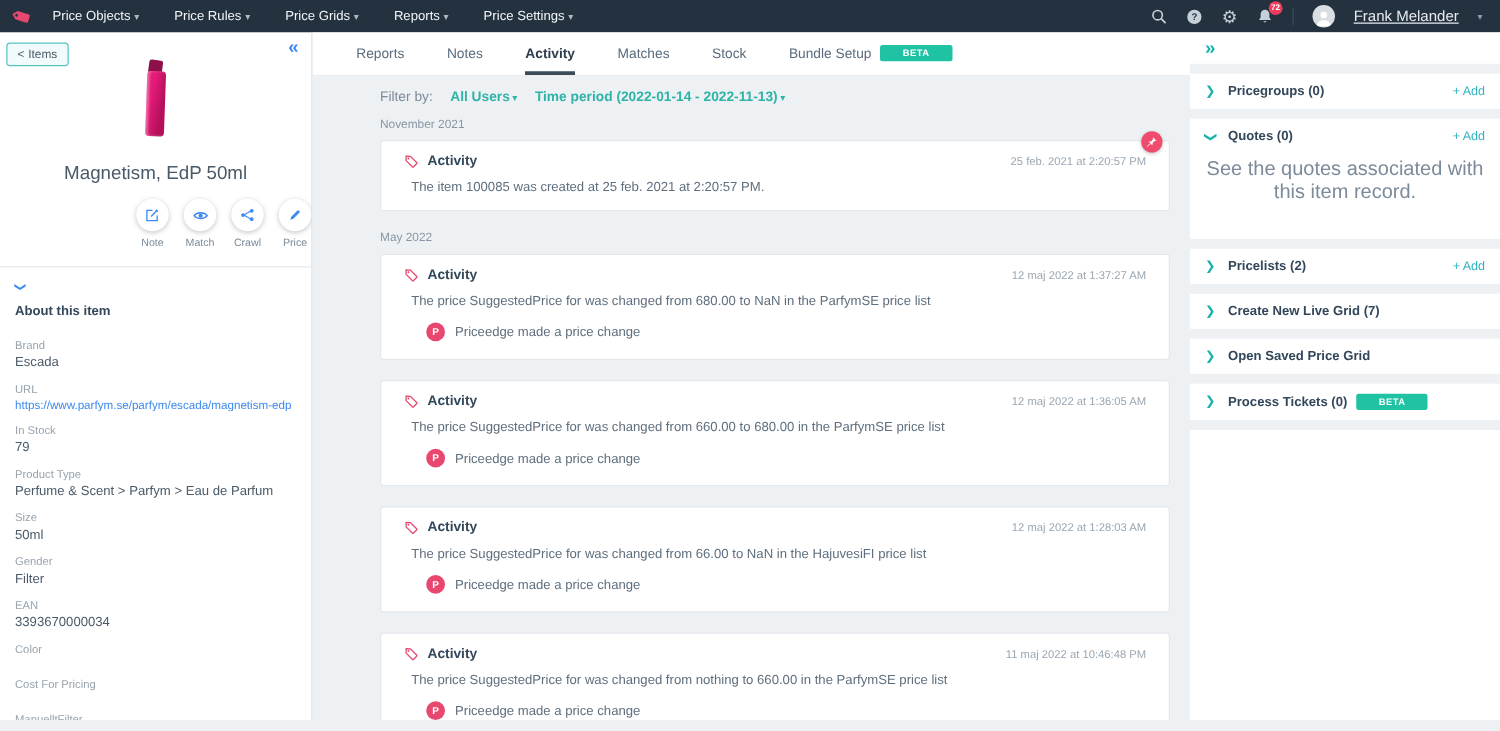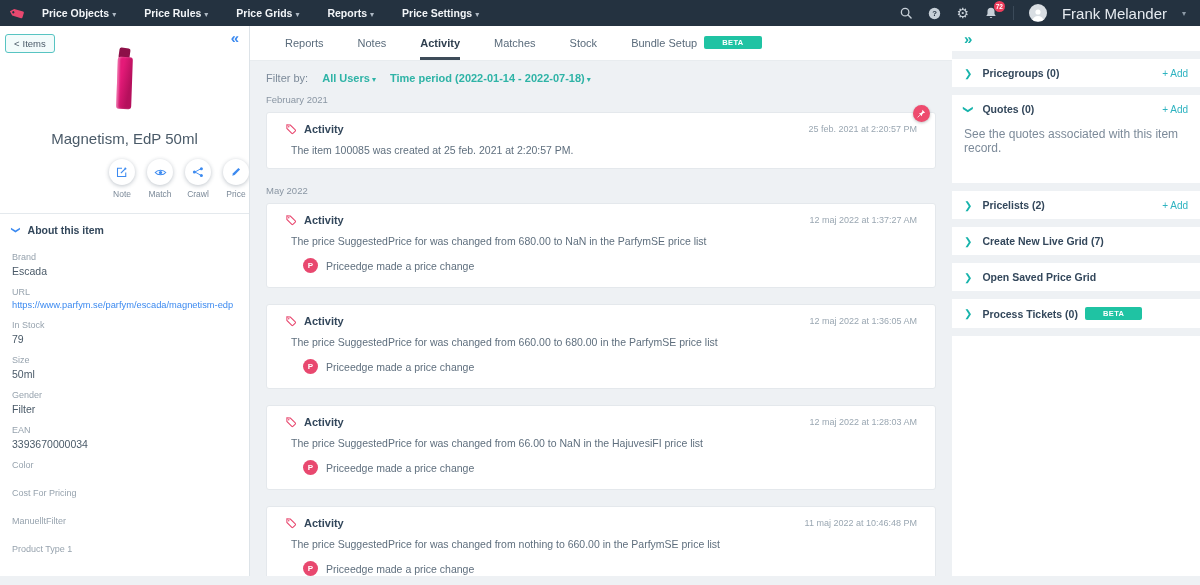--- a/index.html
+++ b/index.html
@@ -4,32 +4,32 @@
 <style>
   * { margin:0; padding:0; box-sizing:border-box; }
   html,body { width:1200px; height:585px; overflow:hidden;
     font-family:"Liberation Sans","DejaVu Sans",sans-serif; background:#eef1f4; }
 
   
   .topbar { height:26px; background:#243240; display:flex; align-items:center; color:#fff; }
   .logo { width:34px; display:flex; justify-content:center; color:#e8486f; }
   .logo svg { transform:rotate(-28deg); }
   .nav { display:flex; align-items:center; gap:28px; margin-left:8px; }
-  .nav-item { font-size:10.5px; font-weight:bold; color:#f2f5f8; cursor:pointer; white-space:nowrap; }
+  .nav-item { font-size:10.5px; font-weight:normal; color:#f2f5f8; cursor:pointer; white-space:nowrap; }
   .nav-item .caret { font-size:8px; color:#aeb9c4; margin-left:3px; }
   .top-right { margin-left:auto; display:flex; align-items:center; gap:15px; padding-right:14px; color:#c7d0d8; }
   .top-icon { position:relative; display:flex; align-items:center; cursor:pointer; }
   .gear-glyph { font-size:14px; line-height:1; color:#c7d0d8; }
   .notif-badge { position:absolute; top:-5px; right:-7px; background:#ee3d5c; color:#fff;
     font-size:6.5px; font-weight:bold; min-width:11px; height:11px; border-radius:6px;
     display:flex; align-items:center; justify-content:center; padding:0 2px; }
   .top-divider { width:1px; height:14px; background:#3b4a59; }
   .avatar { width:18px; height:18px; border-radius:50%; background:#d9dee3; overflow:hidden;
     display:flex; align-items:flex-end; justify-content:center; }
-  .username { font-size:15px; color:#e6ebf0; }
+  .username { font-size:12px; color:#e6ebf0;text-decoration:underline; }
   .user-caret { font-size:8px; color:#8d9aa7; }
 
   
   .main { display:flex; height:550px; }
   .left-panel { width:250px; background:#fff; border-right:1px solid #dde3e8; position:relative;
     padding-top:8px; overflow:hidden; }
   .center-panel { flex:1; background:#eef1f4; display:flex; flex-direction:column; min-width:0; }
   .right-panel { width:248px; background:#eef1f4; display:flex; flex-direction:column; }
 
   
@@ -46,39 +46,39 @@
     box-shadow:inset 2px 0 2px rgba(255,255,255,.35); }
   .prod-name { text-align:center; font-size:15px; color:#4a5a68; margin-top:20px; }
   .prod-id { text-align:center; font-size:10.5px; color:#8a96a3; margin-top:3px; }
   .action-row { display:flex; justify-content:flex-end; gap:12px; margin-top:12px; }
   .action { display:flex; flex-direction:column; align-items:center; cursor:pointer; }
   .action-circle { width:26px; height:26px; border-radius:50%; background:#fff;
     box-shadow:0 1px 4px rgba(40,60,80,.3); display:flex; align-items:center; justify-content:center;
     color:#3c8af0; }
   .action-label { font-size:8.5px; color:#7c8a99; margin-top:4px; }
   .about-divider { border-top:1px solid #e4e9ed; margin-top:14px; }
-  .about-head { display:flex; align-items:center; gap:8px; padding:10px 12px 6px; }
+  .about-head { display:flex; align-items:flex-start; gap:8px; padding:10px 12px 6px;flex-direction:column; }
   .chev-down-blue { color:#3c8af0; font-size:9px; font-weight:bold; display:inline-block;
     transform:rotate(90deg); }
   .about-title { font-size:10.5px; font-weight:bold; color:#33475b; }
   .field { padding:0 12px; margin-top:10px; }
   .field-label { font-size:9px; color:#97a3ae; }
   .field-value { font-size:10.5px; color:#4a5a68; margin-top:3px; min-height:5px; }
   .field-value.link { color:#3c8af0; font-size:9.3px; white-space:nowrap; overflow:hidden; cursor:pointer; }
 
   
   .tabbar { background:#fff; border-bottom:1px solid #e8ecef; display:flex; align-items:stretch;
     height:35px; padding-left:18px; }
   .tab { display:flex; align-items:center; margin:0 17px; font-size:11px; color:#5a6b7b;
     cursor:pointer; border-bottom:3px solid transparent; padding-top:2px; white-space:nowrap; }
   .tab.active { color:#2e3e4e; font-weight:bold; border-bottom-color:#3e4c59; }
   .beta-badge { background:#1fc3a3; color:#fff; font-size:7.5px; font-weight:bold;
     padding:2px 18px; border-radius:2px; margin-left:7px; letter-spacing:.4px; }
 
-  .center-scroll { flex:1; overflow:hidden; }
+  .center-scroll { flex:1; overflow:hidden;padding-left:38px; }
   .filter-row { display:flex; align-items:center; gap:14px; margin:11px 16px 0; font-size:11px; }
   .filter-label { color:#7c8a99; }
   .filter-link { color:#2eb3a6; font-weight:bold; cursor:pointer; }
   .filter-link .caret { font-size:8px; margin-left:2px; }
 
   .group-heading { font-size:9.5px; color:#8a96a3; margin:10px 16px 7px; }
   .card { position:relative; background:#fff; border:1px solid #e4e8ec; border-radius:3px;
     margin:0 16px 16px; padding:10px 18px 12px; }
   .card-head { display:flex; align-items:center; }
   .card-tag { color:#e8486f; margin-right:7px; display:flex; }
@@ -96,21 +96,21 @@
   
   .rp-top { background:#fff; height:25px; display:flex; align-items:center; padding:0 12px;
     margin-bottom:8px; }
   .collapse-right { color:#17b3ab; font-size:15px; font-weight:bold; cursor:pointer; line-height:1; }
   .rp-section { background:#fff; margin-bottom:8px; padding:8px 12px; }
   .rp-row { display:flex; align-items:center; }
   .rp-chev { color:#17b3ab; font-size:10px; font-weight:bold; margin-right:10px; display:inline-block; }
   .rp-chev.open { transform:rotate(90deg); }
   .rp-label { font-size:10.5px; font-weight:bold; color:#33475b; }
   .rp-add { margin-left:auto; color:#2eb3c0; font-size:10px; cursor:pointer; }
-  .rp-desc { font-size:12px; color:#7c8a99; margin:12px 0 20px 0; }
+  .rp-desc { font-size:16px; color:#7c8a99; margin:12px 0 20px 0;text-align:center; }
   .rp-filler { background:#fff; flex:1; }
 </style>
 </head>
 <body>
 
 <div class="topbar">
   <div class="logo">
     <svg width="15" height="15" viewBox="0 0 16 16">
       <path d="M2 2 v5.2 l7 7 a1.2 1.2 0 0 0 1.7 0 l3.5 -3.5 a1.2 1.2 0 0 0 0 -1.7 l-7 -7 z" fill="currentColor"></path>
       <circle cx="4.7" cy="4.7" r="1.2" fill="#243240"></circle>
@@ -224,20 +224,24 @@
     </div>
     <div class="field">
       <div class="field-label">URL</div>
       <div class="field-value link">https://www.parfym.se/parfym/escada/magnetism-edp</div>
     </div>
     <div class="field">
       <div class="field-label">In Stock</div>
       <div class="field-value">79</div>
     </div>
     <div class="field">
+      <div class="field-label">Product Type</div>
+      <div class="field-value">Perfume &amp; Scent &gt; Parfym &gt; Eau de Parfum</div>
+    </div>
+    <div class="field">
       <div class="field-label">Size</div>
       <div class="field-value">50ml</div>
     </div>
     <div class="field">
       <div class="field-label">Gender</div>
       <div class="field-value">Filter</div>
     </div>
     <div class="field">
       <div class="field-label">EAN</div>
       <div class="field-value">3393670000034</div>
@@ -281,24 +285,24 @@
       <div class="tab">
         <span>Bundle Setup</span>
         <span class="beta-badge">BETA</span>
       </div>
     </div>
 
     <div class="center-scroll">
       <div class="filter-row">
         <span class="filter-label">Filter by:</span>
         <span class="filter-link"><span>All Users</span><span class="caret">▾</span></span>
-        <span class="filter-link"><span>Time period (2022-01-14 - 2022-07-18)</span><span class="caret">▾</span></span>
-      </div>
-
-      <div class="group-heading">February 2021</div>
+        <span class="filter-link"><span>Time period (2022-01-14 - 2022-11-13)</span><span class="caret">▾</span></span>
+      </div>
+
+      <div class="group-heading">November 2021</div>
 
       <div class="card">
         <span class="pin-btn">
           <svg width="9" height="9" viewBox="0 0 16 16">
               <path d="M9.5 1.5 l5 5 -3 .7 -2.2 2.2 -.7 3.6 -5.1 -5.1 3.6 -.7 2.2 -2.2 z" fill="#fff"></path>
               <line x1="4.6" y1="11.4" x2="1.6" y2="14.4" stroke="#fff" stroke-width="1.4" stroke-linecap="round"></line>
             </svg>
         </span>
         <div class="card-head">
           <span class="card-tag">

